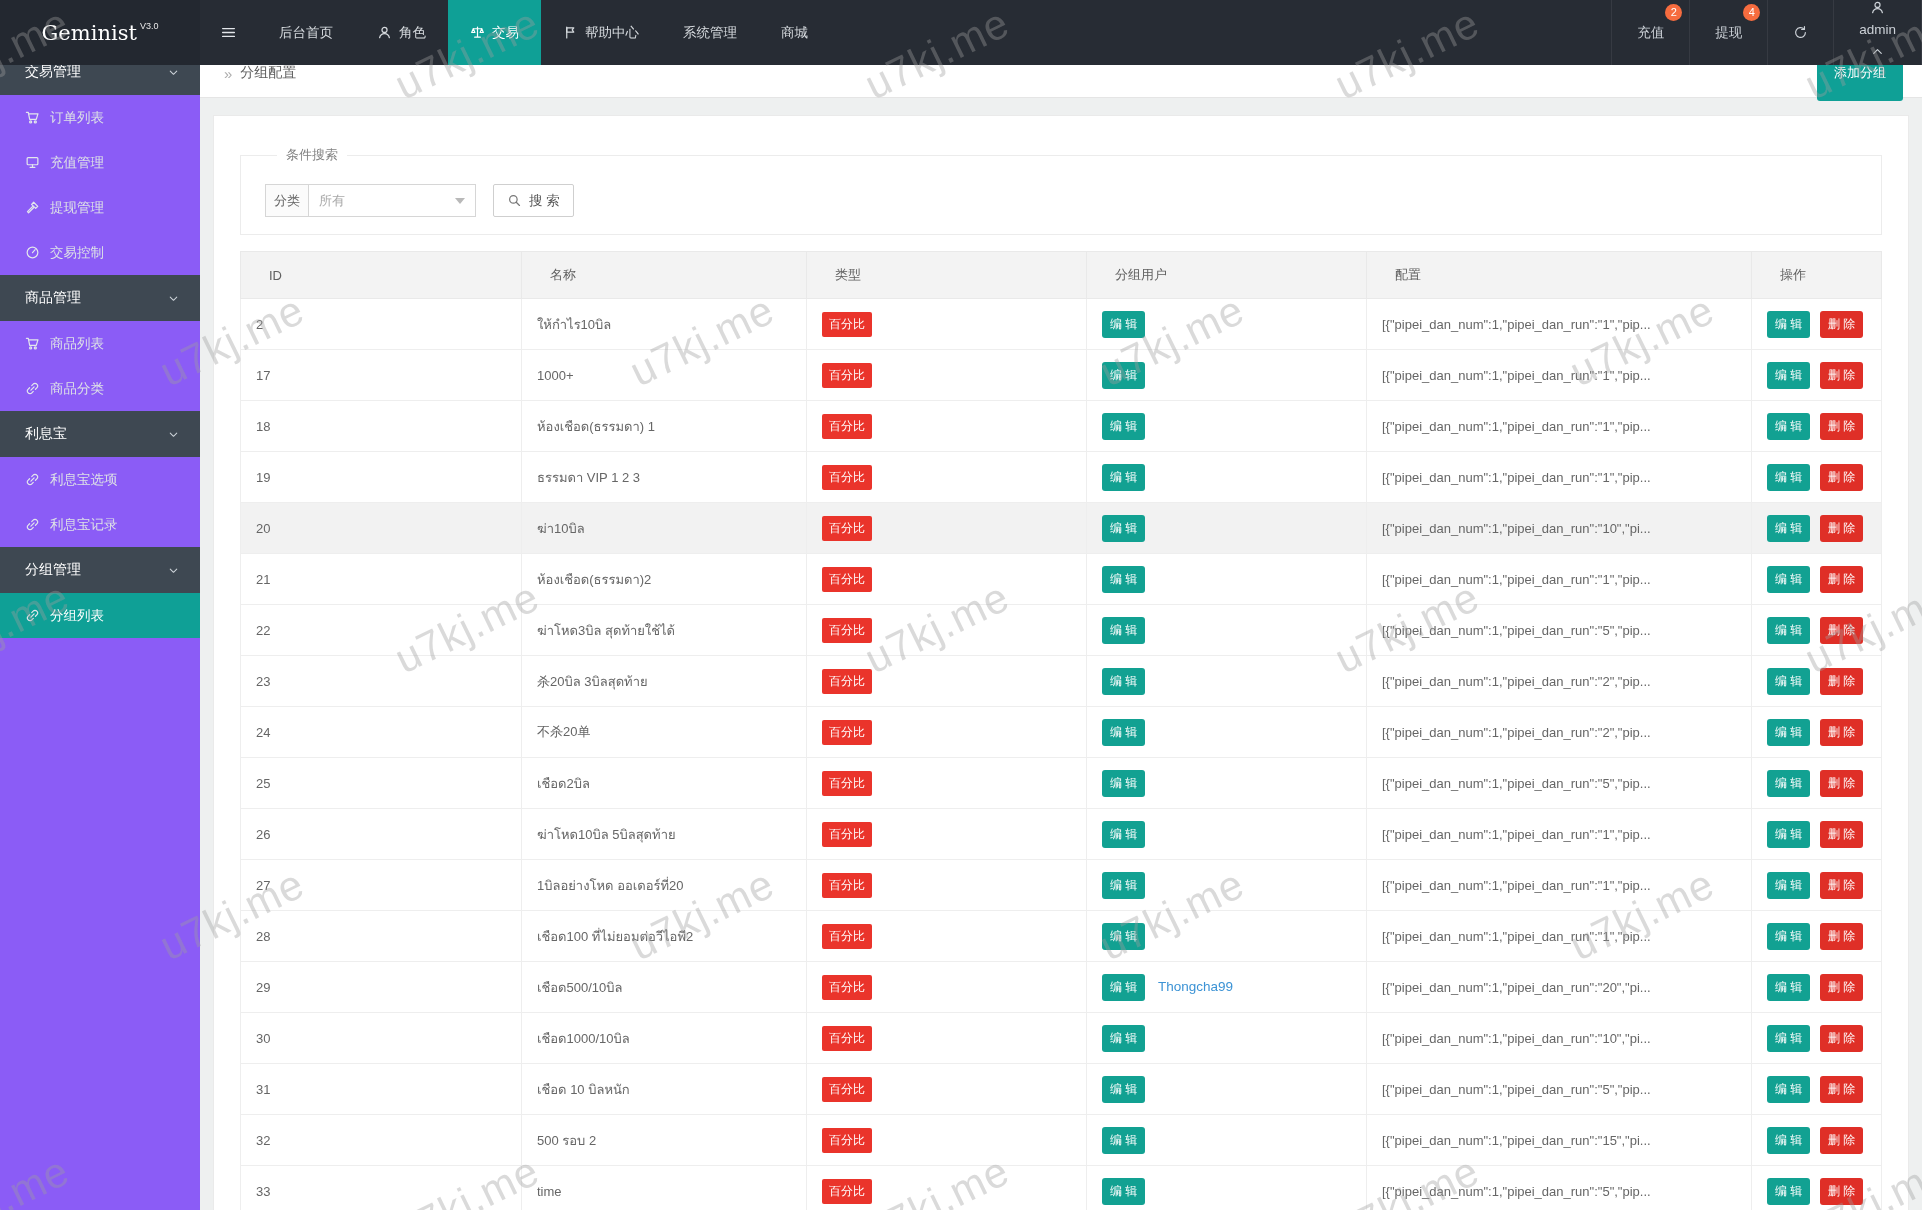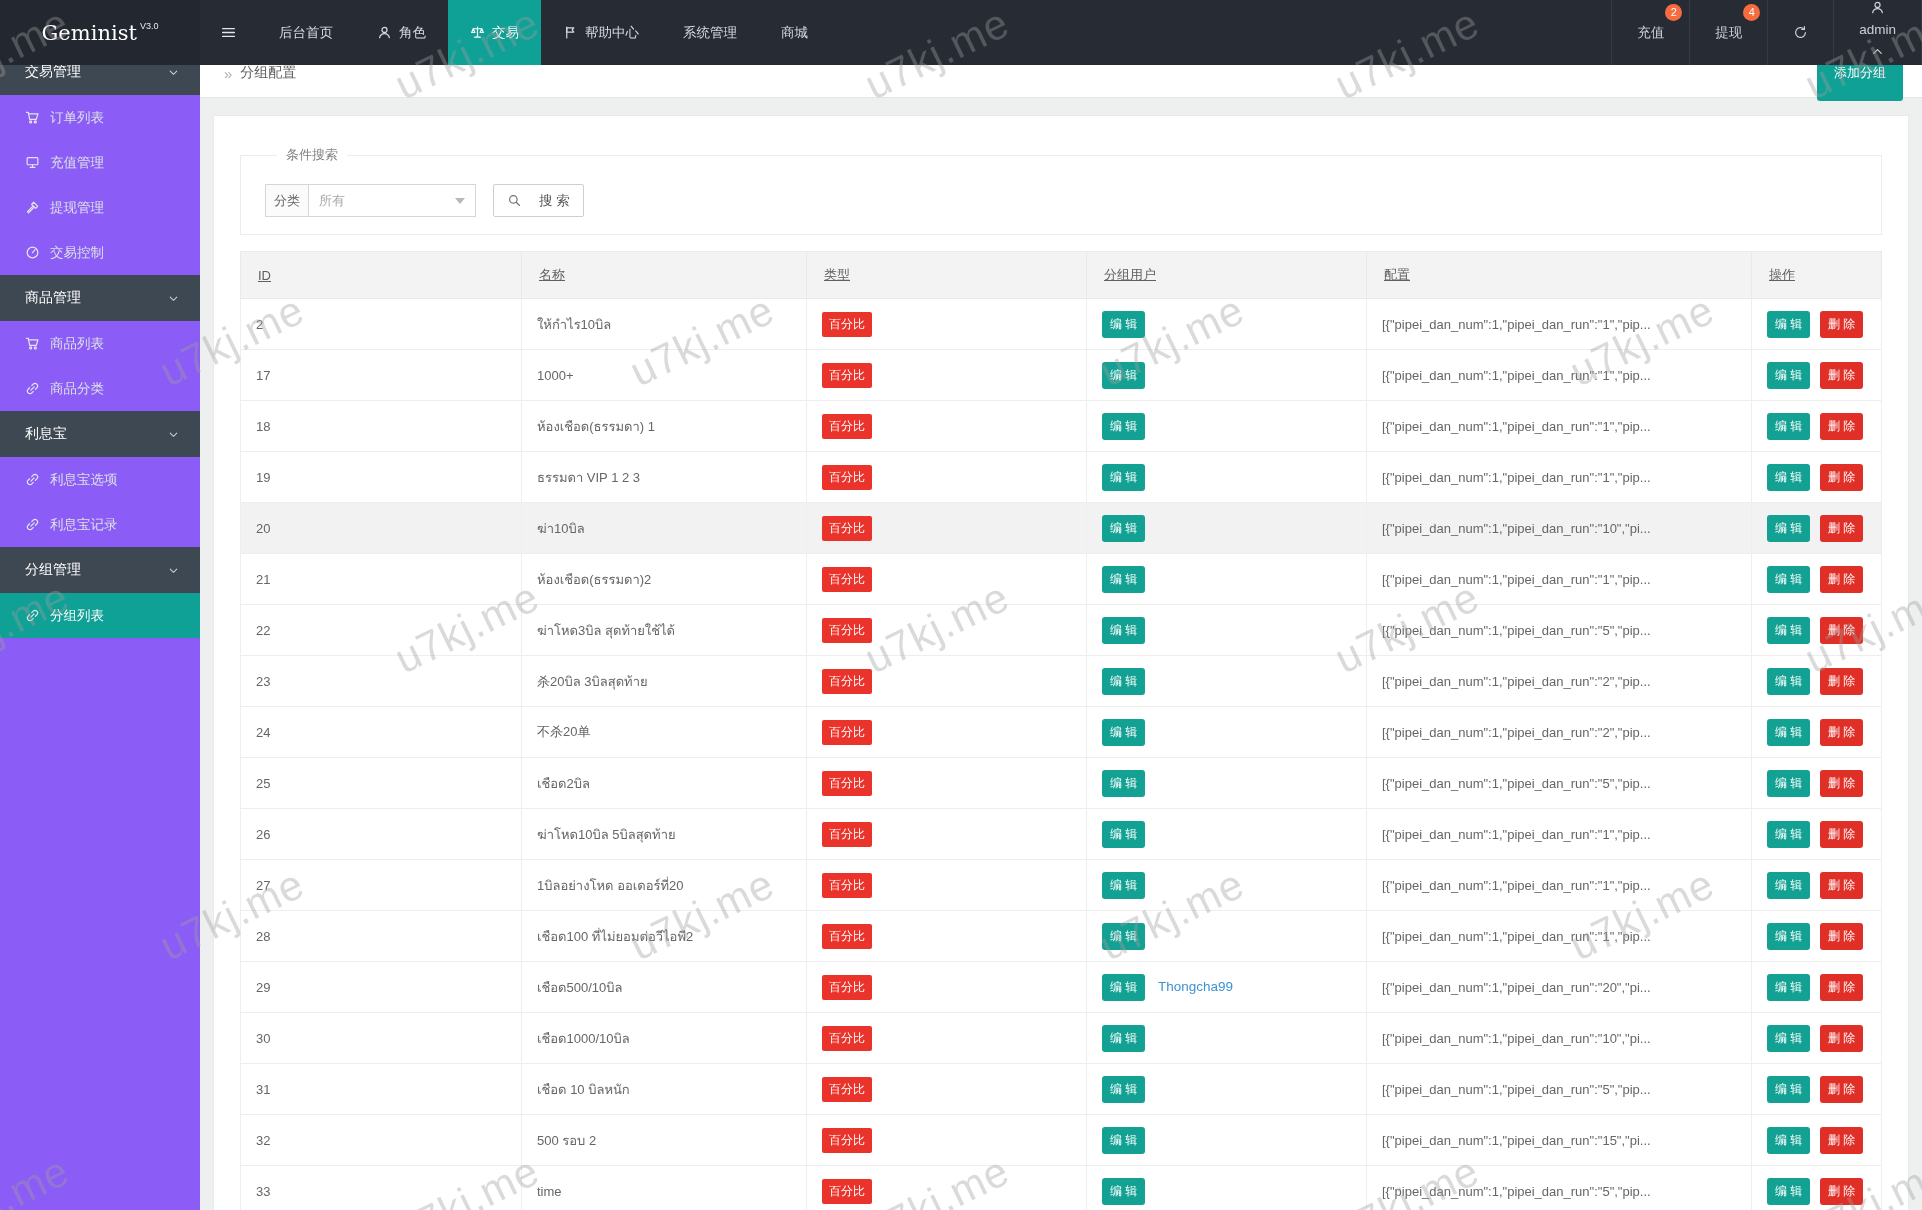--- a/index.html
+++ b/index.html
@@ -55,28 +55,28 @@
   .searchbox { margin:30px 26px 0; border:1px solid #ececec; padding:20px 0 17px 24px; }
   .searchbox legend { font-size:13px; color:#828282; padding:0 9px; margin-left:12px; }
   .search-row { display:flex; align-items:center; }
   .input-group { display:flex; height:33px; }
   .ig-addon { display:flex; align-items:center; padding:0 8px; background:#fbfbfb;
               border:1px solid #d6d6d6; border-right:none; color:#666; font-size:13px; }
   .select { width:168px; border:1px solid #d6d6d6; background:#fff; display:flex; align-items:center;
             padding:0 10px; color:#a9a9a9; font-size:13px; cursor:pointer; }
   .caret { margin-left:auto; width:0; height:0; border-left:5px solid transparent;
            border-right:5px solid transparent; border-top:6px solid #b9b9b9; }
-  .btn-search { margin-left:17px; height:33px; display:flex; align-items:center; gap:17px;
+  .btn-search { margin-left:17px; height:33px; display:flex; align-items:center; gap:7px;
                 background:#fff; border:1px solid #cfcfcf; border-radius:2px; padding:0 13px;
                 font-size:13.5px; color:#555; cursor:pointer; }
   .btn-search .i { color:#777; }
   
   .grid { margin:16px 26px 0; border-collapse:collapse; table-layout:fixed; width:1642px; }
-  .grid th { background:#f3f3f3; height:47px; text-align:left; padding-left:17px;
-             font-weight:normal; color:#606060; font-size:13px; border:1px solid #e9e9e9;text-decoration:underline; }
+  .grid th { background:#f3f3f3; height:47px; text-align:left; padding-left:28px;
+             font-weight:normal; color:#606060; font-size:13px; border:1px solid #e9e9e9; }
   .grid td { height:51px; padding-left:15px; border:1px solid #eee; font-size:13px;
              color:#666; background:#fff; white-space:nowrap; overflow:hidden; }
   tr.hl td { background:#f2f2f2; }
   .badge-type { display:inline-block; background:#ea342b; color:#fff; font-size:12px;
                 padding:4px 7px; border-radius:2px; }
   .btn-edit { background:#12a192; color:#fff; border:none; border-radius:3px; font-size:12px;
               padding:5px 8px; cursor:pointer; }
   .btn-del { background:#df2f27; color:#fff; border:none; border-radius:3px; font-size:12px;
              padding:5px 8px; margin-left:6px; cursor:pointer; }
   .user-link { color:#3c93d5; font-size:13.5px; margin-left:9px; text-decoration:none; cursor:pointer; }

